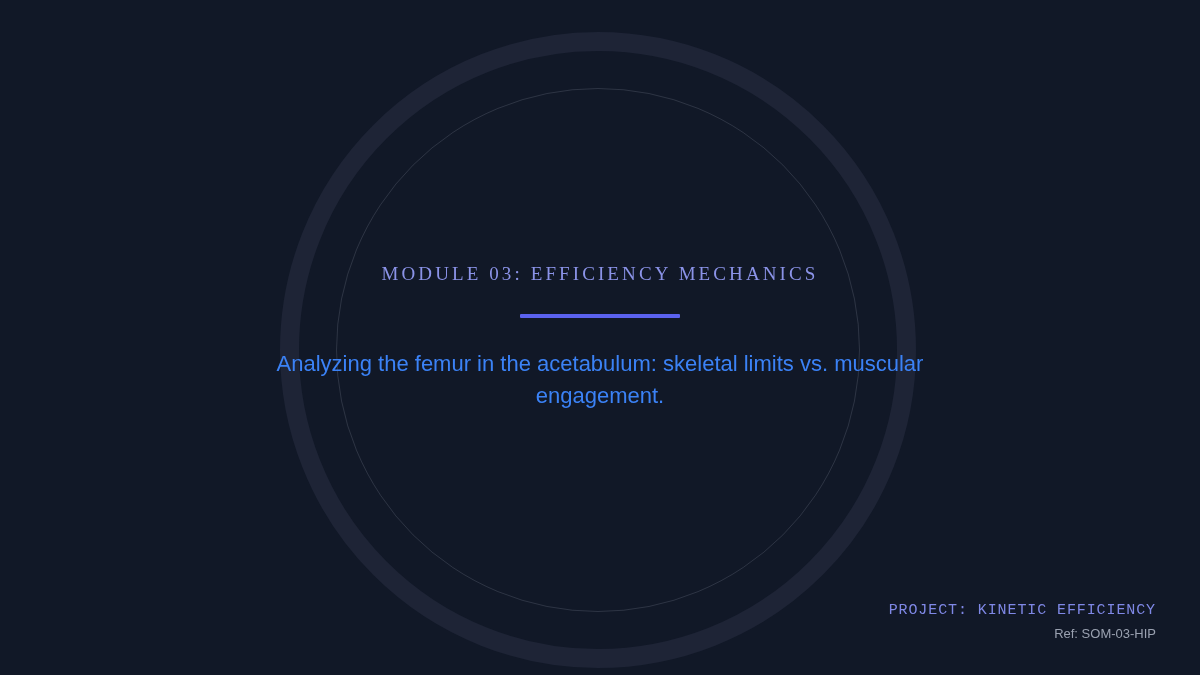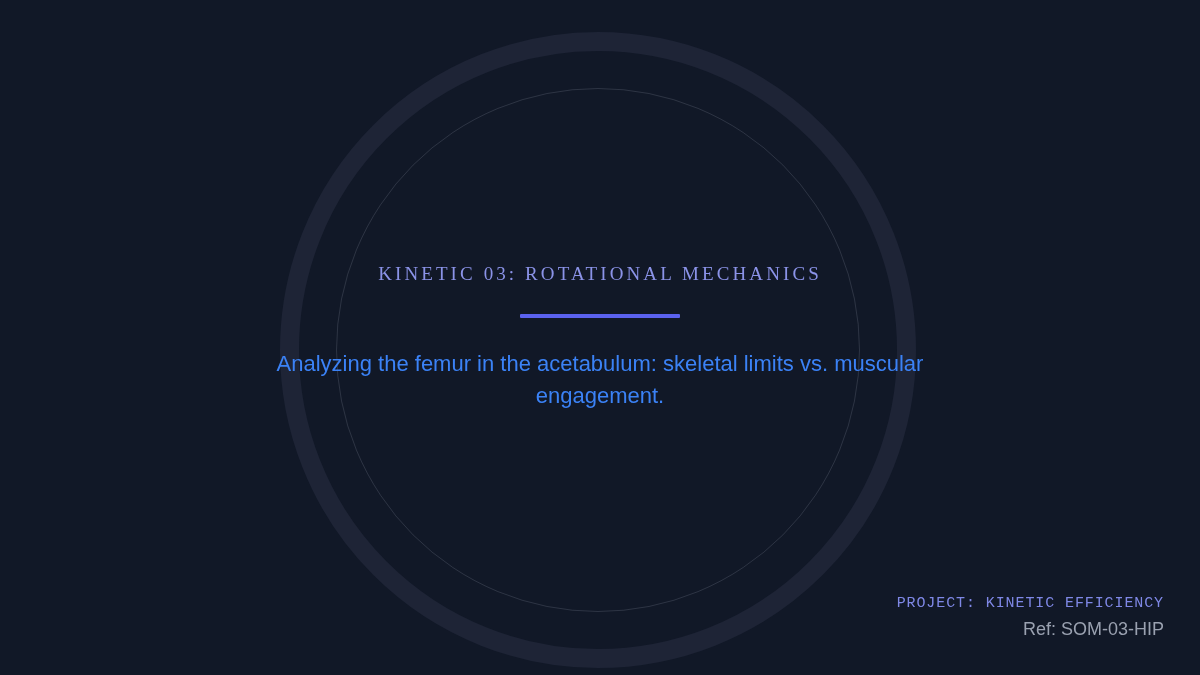--- a/index.html
+++ b/index.html
@@ -99,54 +99,54 @@
     font-weight: 400;
     color: #3b82f6;
     line-height: 1.45;
     margin: 30px 0 0 0;
     max-width: 690px;
   }
 
   
   .footer {
     position: absolute;
-    right: 36px;
+    right: 44px;
     bottom: 32px;
     text-align: right;
   }
   .footer-project {
     font-family: "Liberation Mono", "DejaVu Sans Mono", monospace;
     font-size: 15px;
     letter-spacing: 0.9px;
     color: #7f88e6;
     line-height: 1.35;
     white-space: nowrap;
   }
   .footer-ref {
     font-family: "Liberation Sans", sans-serif;
-    font-size: 18px;
+    font-size: 13px;
     color: #9aa1b0;
     line-height: 1.5;
     white-space: nowrap;
     margin-top: 2px;
   }
 </style>
 </head>
 <body>
 
 <div class="slide">
 
   <div class="rings">
     <div class="ring-thick"></div>
     <div class="ring-thin"></div>
   </div>
 
   <div class="content">
 
-    <div class="eyebrow">KINETIC 03: ROTATIONAL MECHANICS</div>
+    <div class="eyebrow">MODULE 03: EFFICIENCY MECHANICS</div>
 
 
     <div class="divider"></div>
 
     <p class="subtitle">Analyzing the femur in the acetabulum: skeletal limits vs. muscular engagement.</p>
 
   </div>
 
   <div class="footer">
     <div class="footer-project">PROJECT: KINETIC EFFICIENCY</div>

